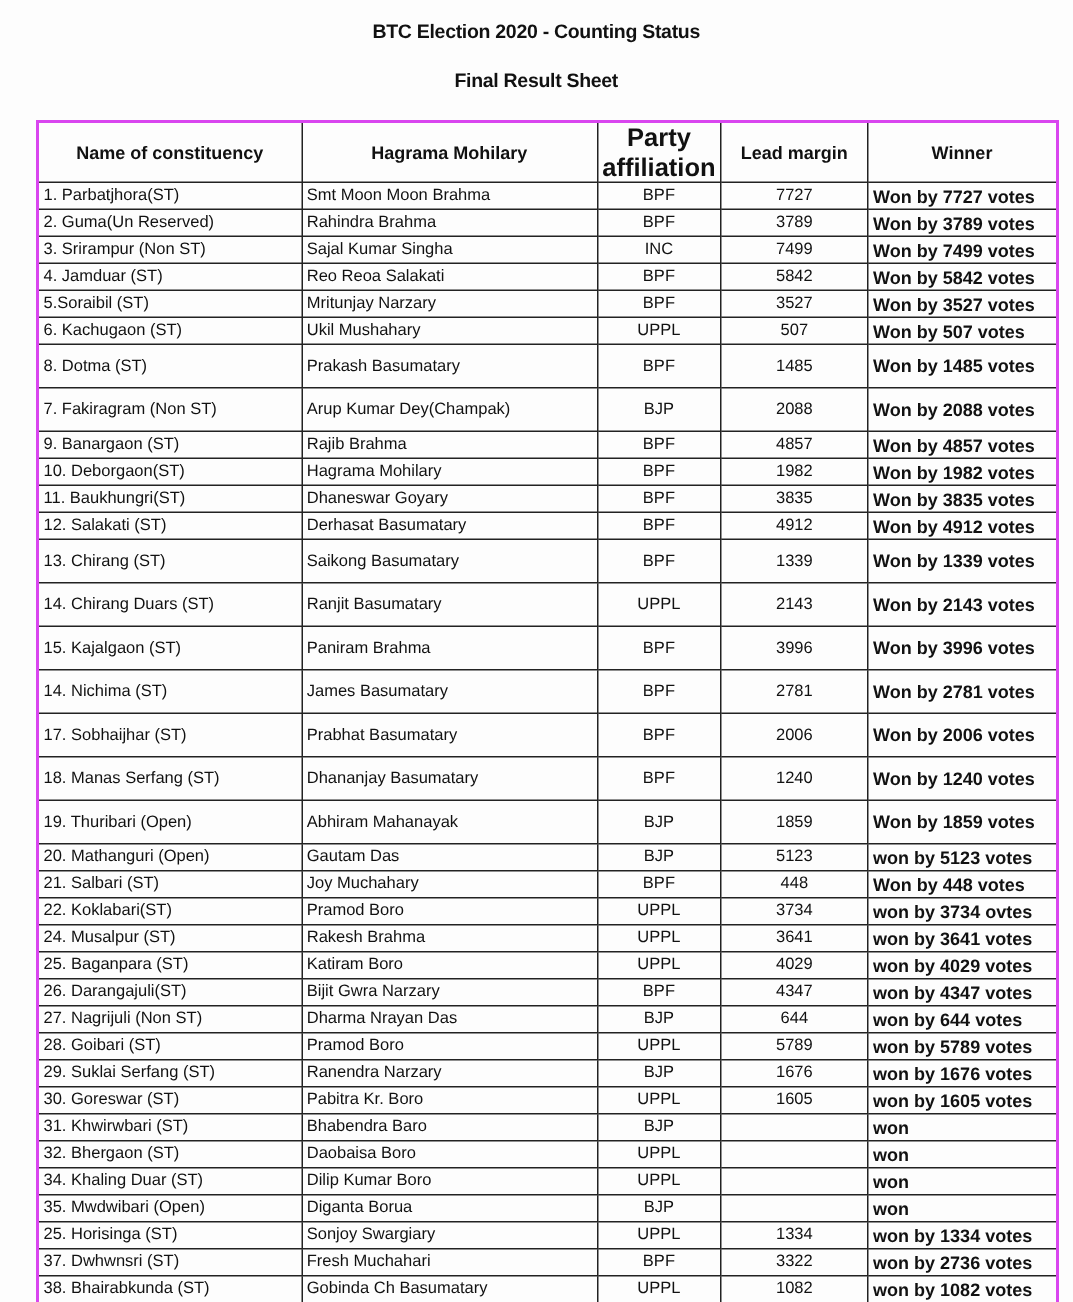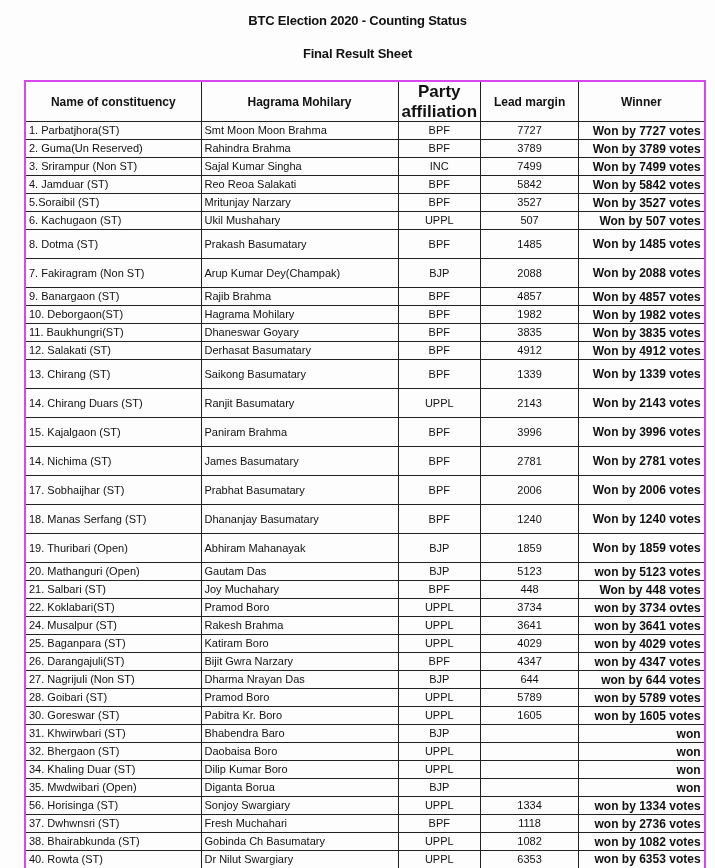--- a/index.html
+++ b/index.html
@@ -20,21 +20,21 @@
     border: 2px solid #d946ef;
   }
   th, td {
     border: 1.5px solid #222; padding: 0 3px; overflow: hidden;
     white-space: nowrap; font-size: 11px; line-height: 1;
   }
   th { font-weight: bold; font-size: 12px; text-align: center; height: 32px; }
   th.party { font-size: 17px; line-height: 1.15; white-space: normal; }
   td.c-name, td.c-cand { text-align: left; }
   td.c-party, td.c-lead { text-align: center; }
-  td.c-win { text-align: right; font-weight: bold; font-size: 12px; }
+  td.c-win { text-align: left; font-weight: bold; font-size: 12px; }
   col.w1 { width: 176px; }
   col.w2 { width: 197px; }
   col.w3 { width: 61px; }
   col.w4 { width: 98px; }
   col.w5 { width: 126px; }
   tr.r { height: 18px; padding-left: 16px; }
   tr.r.tall { height: 29px; }
 </style>
 </head>
 <body>
@@ -243,20 +243,27 @@
         <td class="c-win">won by 644 votes</td>
       </tr>
       <tr class="r">
         <td class="c-name">28. Goibari (ST)</td>
         <td class="c-cand">Pramod Boro</td>
         <td class="c-party">UPPL</td>
         <td class="c-lead">5789</td>
         <td class="c-win">won by 5789 votes</td>
       </tr>
       <tr class="r">
+        <td class="c-name">29. Suklai Serfang (ST)</td>
+        <td class="c-cand">Ranendra  Narzary</td>
+        <td class="c-party">BJP</td>
+        <td class="c-lead">1676</td>
+        <td class="c-win">won by 1676 votes</td>
+      </tr>
+      <tr class="r">
         <td class="c-name">30. Goreswar (ST)</td>
         <td class="c-cand">Pabitra Kr. Boro</td>
         <td class="c-party">UPPL</td>
         <td class="c-lead">1605</td>
         <td class="c-win">won by 1605 votes</td>
       </tr>
       <tr class="r">
         <td class="c-name">31. Khwirwbari (ST)</td>
         <td class="c-cand">Bhabendra Baro</td>
         <td class="c-party">BJP</td>
@@ -278,31 +285,31 @@
         <td class="c-win">won</td>
       </tr>
       <tr class="r">
         <td class="c-name">35. Mwdwibari (Open)</td>
         <td class="c-cand">Diganta Borua</td>
         <td class="c-party">BJP</td>
         <td class="c-lead"></td>
         <td class="c-win">won</td>
       </tr>
       <tr class="r">
-        <td class="c-name">56. Horisinga (ST)</td>
+        <td class="c-name">25. Horisinga (ST)</td>
         <td class="c-cand">Sonjoy Swargiary</td>
         <td class="c-party">UPPL</td>
         <td class="c-lead">1334</td>
         <td class="c-win">won by 1334 votes</td>
       </tr>
       <tr class="r">
         <td class="c-name">37. Dwhwnsri (ST)</td>
         <td class="c-cand">Fresh Muchahari</td>
         <td class="c-party">BPF</td>
-        <td class="c-lead">1118</td>
+        <td class="c-lead">3322</td>
         <td class="c-win">won by 2736 votes</td>
       </tr>
       <tr class="r">
         <td class="c-name">38. Bhairabkunda (ST)</td>
         <td class="c-cand">Gobinda Ch Basumatary</td>
         <td class="c-party">UPPL</td>
         <td class="c-lead">1082</td>
         <td class="c-win">won by 1082 votes</td>
       </tr>
       <tr class="r">

